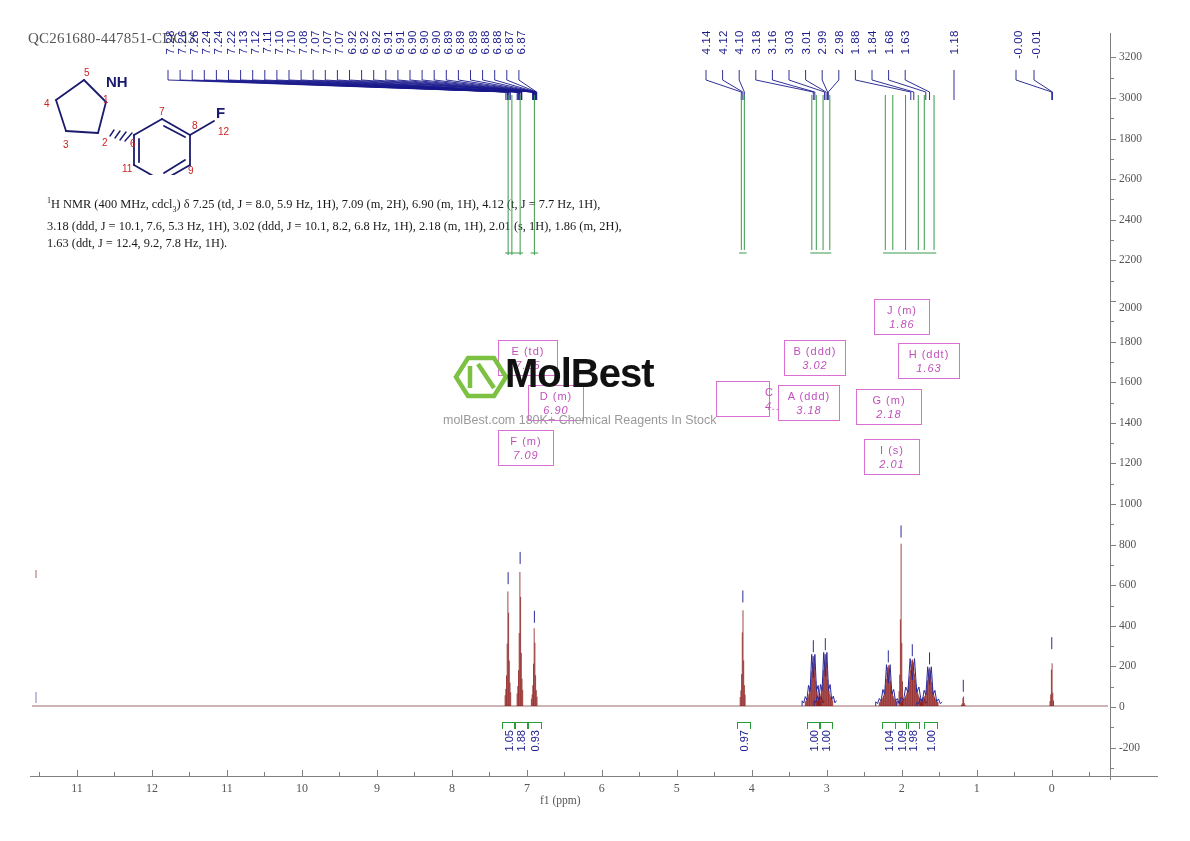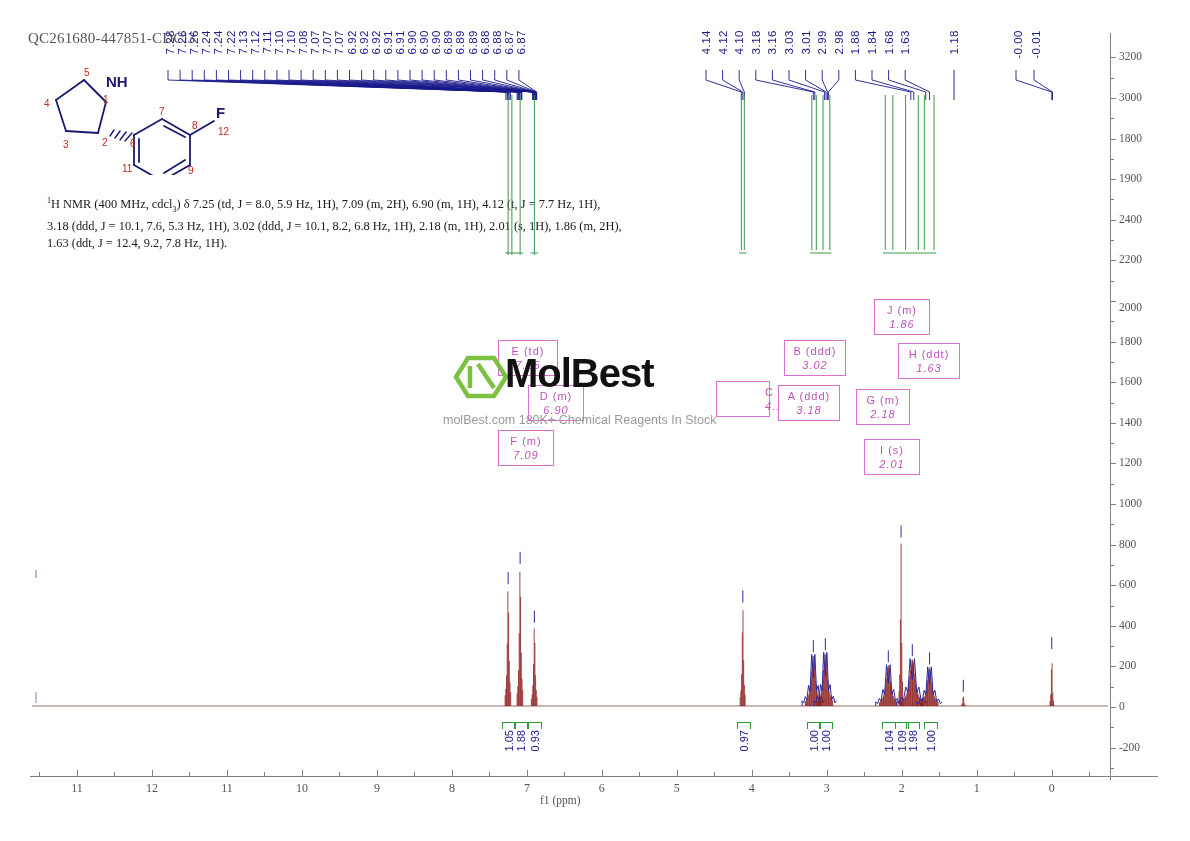--- a/index.html
+++ b/index.html
@@ -339,21 +339,21 @@
       <span class="mb-l2">4.12</span>
     </div>
     <div class="abs mbox" style="left: 778px; top: 385px; width: 62px;">
       <span class="mb-l1">A  (ddd)</span>
       <span class="mb-l2">3.18</span>
     </div>
     <div class="abs mbox" style="left: 784px; top: 340px; width: 62px;">
       <span class="mb-l1">B  (ddd)</span>
       <span class="mb-l2">3.02</span>
     </div>
-    <div class="abs mbox" style="left: 856px; top: 389px; width: 54px;">
+    <div class="abs mbox" style="left: 856px; top: 389px; width: 66px;">
       <span class="mb-l1">G  (m)</span>
       <span class="mb-l2">2.18</span>
     </div>
     <div class="abs mbox" style="left: 864px; top: 439px; width: 56px;">
       <span class="mb-l1">I  (s)</span>
       <span class="mb-l2">2.01</span>
     </div>
     <div class="abs mbox" style="left: 874px; top: 299px; width: 56px;">
       <span class="mb-l1">J  (m)</span>
       <span class="mb-l2">1.86</span>
@@ -632,21 +632,21 @@
     <div class="abs ytick ytick-major" style="left: 1110px; top: 57.3626px;"></div>
     <div class="abs ylabel" style="left: 1119px; top: 50.3626px;">3200</div>
     <div class="abs ytick ytick-minor" style="left: 1110px; top: 77.6648px;"></div>
     <div class="abs ytick ytick-major" style="left: 1110px; top: 97.967px;"></div>
     <div class="abs ylabel" style="left: 1119px; top: 90.967px;">3000</div>
     <div class="abs ytick ytick-minor" style="left: 1110px; top: 118.269px;"></div>
     <div class="abs ytick ytick-major" style="left: 1110px; top: 138.571px;"></div>
     <div class="abs ylabel" style="left: 1119px; top: 131.571px;">1800</div>
     <div class="abs ytick ytick-minor" style="left: 1110px; top: 158.874px;"></div>
     <div class="abs ytick ytick-major" style="left: 1110px; top: 179.176px;"></div>
-    <div class="abs ylabel" style="left: 1119px; top: 172.176px;">1900</div>
+    <div class="abs ylabel" style="left: 1119px; top: 172.176px;">2600</div>
     <div class="abs ytick ytick-minor" style="left: 1110px; top: 199.478px;"></div>
     <div class="abs ytick ytick-major" style="left: 1110px; top: 219.78px;"></div>
     <div class="abs ylabel" style="left: 1119px; top: 212.78px;">2400</div>
     <div class="abs ytick ytick-minor" style="left: 1110px; top: 240.082px;"></div>
     <div class="abs ytick ytick-major" style="left: 1110px; top: 260.385px;"></div>
     <div class="abs ylabel" style="left: 1119px; top: 253.385px;">2200</div>
     <div class="abs ytick ytick-minor" style="left: 1110px; top: 280.687px;"></div>
     <div class="abs ytick ytick-major" style="left: 1110px; top: 300.989px;"></div>
     <div class="abs ylabel" style="left: 1119px; top: 301px;">2000</div>
     <div class="abs ytick ytick-minor" style="left: 1110px; top: 321.291px;"></div>

